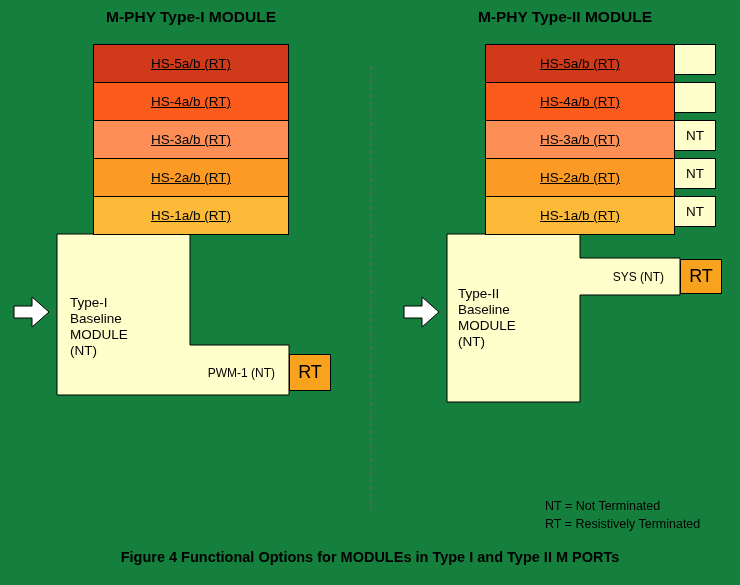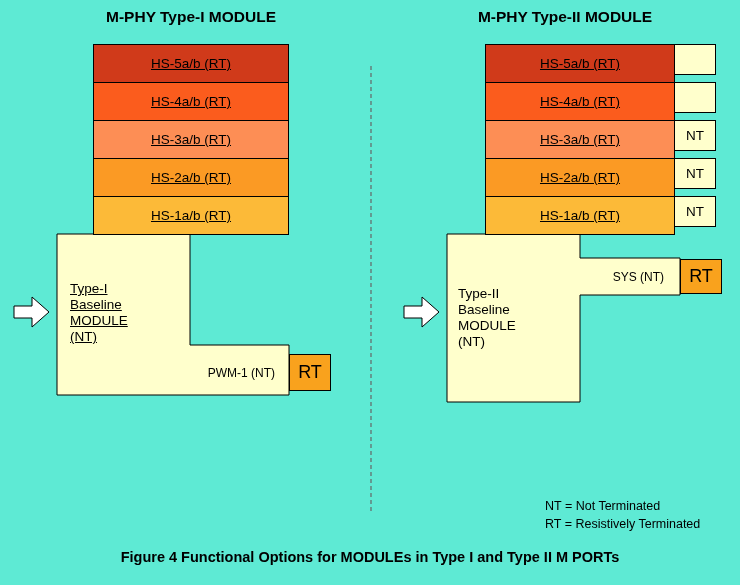--- a/index.html
+++ b/index.html
@@ -5,21 +5,21 @@
   * { margin: 0; padding: 0; box-sizing: border-box; }
   html, body { background: #ffffff; }
   body {
     font-family: "Liberation Sans", sans-serif;
     color: #000;
   }
   .canvas {
     position: relative;
     width: 740px;
     height: 585px;
-    background: #5eead4;
+    background: #15803d;
     overflow: hidden;
   }
   .shape-layer {
     position: absolute;
     left: 0; top: 0;
   }
   .title {
     position: absolute;
     font-weight: bold;
     font-size: 15.5px;
@@ -140,21 +140,21 @@
     <div class="bar-row">
       <div class="hs-bar" style="background-color: rgb(251, 154, 36);">HS-2a/b (RT)</div>
       <div class="term-box" style="background-color: rgb(255, 255, 204);">NT</div>
     </div>
     <div class="bar-row">
       <div class="hs-bar" style="background-color: rgb(252, 186, 56);">HS-1a/b (RT)</div>
       <div class="term-box" style="background-color: rgb(255, 255, 204);">NT</div>
     </div>
   </div>
 
-  <div class="module-label" style="left:70px; top:281px;text-decoration:underline;">Type-I
+  <div class="module-label" style="left:70px; top:295px;">Type-I
 Baseline
 MODULE
 (NT)</div>
   <div class="strip-label" style="left:155px; top:366px; width:120px;">PWM-1 (NT)</div>
   <div class="rt-box" style="left: 289px; top: 354px; width: 42px; height: 37px; background-color: rgb(249, 162, 29);">RT</div>
 
   <div class="module-label" style="left:458px; top:286px;">Type-II
 Baseline
 MODULE
 (NT)</div>

